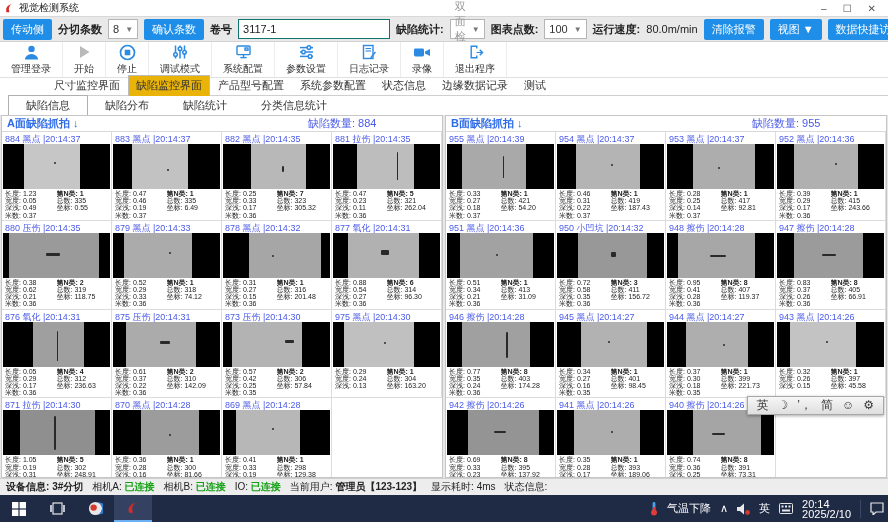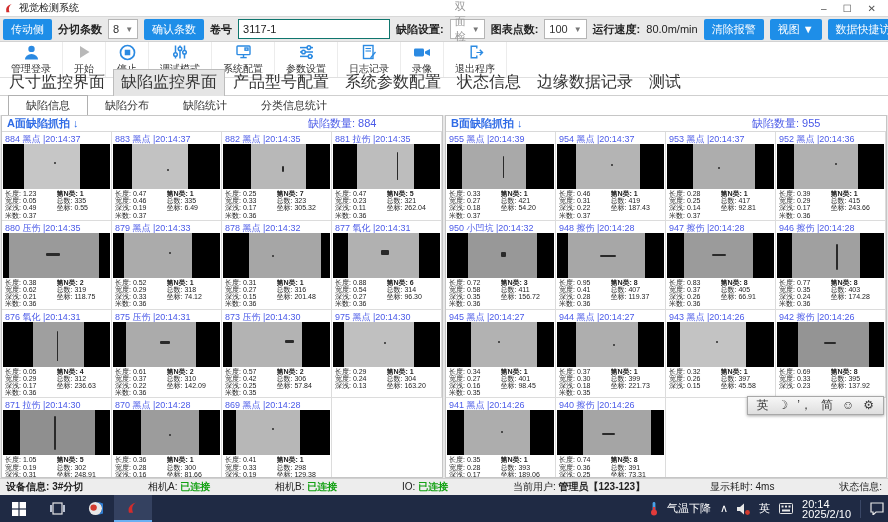--- a/index.html
+++ b/index.html
@@ -24,23 +24,23 @@
   .tinput { background:#fff; border:1px solid #0f766e; height:20px; padding:0 4px; font-size:11px; font-family:inherit; color:#222; }
   .speedval { color:#222; white-space:nowrap; }
 
   
   .ribbon { height:36px; background:#fff; border-bottom:1px solid #e0e0e0; display:flex; align-items:stretch; flex:0 0 auto; }
   .ribbon-item { display:flex; flex-direction:column; align-items:center; justify-content:center; padding:0 11px; border-right:1px solid #ececec; cursor:pointer; }
   .ribbon-item .ric { height:17px; display:flex; align-items:center; }
   .ribbon-item .rlb { font-size:10px; color:#333; margin-top:1px; white-space:nowrap; }
 
   
-  .maintabs { height:18px; background:#fff; border-bottom:1px solid #cfcfcf; display:flex; align-items:flex-end; padding-left:1px; font-size:16px; flex:0 0 auto; }
+  .maintabs { height:18px; background:#fff; border-bottom:1px solid #cfcfcf; display:flex; align-items:flex-end; padding-left:1px; font-size:11px; flex:0 0 auto;margin-left:45px; }
   .mtab { padding:2px 7px 2px; color:#333; border:1px solid transparent; border-bottom:none; cursor:pointer; white-space:nowrap; }
-  .mtab.active { border-color:#bcbcbc; background:#e5e5e5; margin-bottom:-1px; padding-bottom:3px; }
+  .mtab.active { border-color:#bcbcbc; background:#eab308; margin-bottom:-1px; padding-bottom:3px; }
 
   
   .subtabs { height:19px; background:#fff; display:flex; align-items:center; padding-left:8px; font-size:11px; flex:0 0 auto; }
   .stab { padding:2px 17px; color:#333; cursor:pointer; white-space:nowrap; }
   .stab.active { border:1px solid #b0b0b0; }
 
   
   .panels { flex:1 1 auto; display:flex; background:#e8e8e8; overflow:hidden; gap:2px; padding:0 1px; }
   .panel { flex:1; background:#fff; border:1px solid #c6c6c6; display:flex; flex-direction:column; overflow:hidden; }
   .panel-head { height:16px; flex:0 0 auto; display:flex; align-items:center; font-size:11px; border-bottom:1px solid #d9d9d9; padding:0 5px; }
@@ -57,21 +57,21 @@
   .ci-left { width:50%; }
   .ci-right { width:50%; }
   .ci-right .b { font-weight:bold; }
   .ci-line { white-space:nowrap; overflow:hidden; }
 
   
   .ime { position:absolute; right:4px; top:396px; height:19px; background:linear-gradient(#f7f7f7,#dedede); border:1px solid #a8a8a8; box-shadow:0 1px 3px rgba(0,0,0,.35); display:flex; align-items:center; gap:9px; padding:0 9px; font-size:12px; color:#3a3a3a; z-index:5; }
   .ime .ime-item { cursor:pointer; line-height:17px; }
 
   
-  .statusbar { height:17px; flex:0 0 auto; background:#ededed; border-top:1px solid #d0d0d0; display:flex; align-items:center; gap:9px; font-size:10px; color:#222; padding:0 6px; white-space:nowrap;justify-content:space-between; }
+  .statusbar { height:17px; flex:0 0 auto; background:#ededed; border-top:1px solid #d0d0d0; display:flex; align-items:center; gap:9px; font-size:10px; color:#222; padding:0 6px; white-space:nowrap; }
   .sb-b { font-weight:bold; }
   .sb-green { color:#13a113; font-weight:bold; }
 
   
   .taskbar { height:27px; flex:0 0 auto; background:#1f2a44; display:flex; align-items:center; color:#fff; }
   .tb-btn { width:38px; height:27px; display:flex; align-items:center; justify-content:center; cursor:pointer; }
   .tb-btn.active-app { background:#344160; border-bottom:2px solid #6ab0f3; }
   .tray { margin-left:auto; display:flex; align-items:center; gap:9px; padding-right:4px; font-size:11px; }
   .tray .titem { cursor:pointer; display:flex; align-items:center; }
   .tb-time { font-size:11px; line-height:10px; text-align:left; }
@@ -98,21 +98,21 @@
   <div class="toolbar1">
     <button class="btn-blue">传动侧</button>
     <span class="lbl">分切条数</span>
     <div class="sel" style="width:62px">
         <span>8</span>
         <span class="arr">▼</span>
       </div>
     <button class="btn-blue">确认条数</button>
     <span class="lbl">卷号</span>
     <input class="tinput" style="width: 160px;" value="3117-1">
-    <span class="lbl">缺陷设置:</span>
+    <span class="lbl">缺陷统计:</span>
     <div class="sel dim" style="width:68px">
         <span>双面检测</span>
         <span class="arr">▼</span>
       </div>
     <span class="lbl">图表点数:</span>
     <div class="sel" style="width:46px">
         <span>100</span>
         <span class="arr">▼</span>
       </div>
     <span class="lbl">运行速度:</span>
@@ -622,20 +622,40 @@
                 <div class="ci-line">米数: 0.36</div>
               </div>
               <div class="ci-right">
                 <div class="ci-line b">第N类: 1</div>
                 <div class="ci-line">总数: 415</div>
                 <div class="ci-line">坐标: 243.66</div>
               </div>
             </div>
           </div>
           <div class="cell">
+            <div class="cell-title">951  黑点 |20:14:36</div>
+            <div class="thumb">
+              <div class="mid" style="left: 12%; right: 20%; background: rgb(162, 162, 162);"></div>
+              <div class="speck" style="left: 46%; top: 48%; width: 2px; height: 2px;"></div>
+            </div>
+            <div class="cell-info">
+              <div class="ci-left">
+                <div class="ci-line">长度: 0.51</div>
+                <div class="ci-line">宽度: 0.34</div>
+                <div class="ci-line">深浅: 0.21</div>
+                <div class="ci-line">米数: 0.36</div>
+              </div>
+              <div class="ci-right">
+                <div class="ci-line b">第N类: 1</div>
+                <div class="ci-line">总数: 413</div>
+                <div class="ci-line">坐标: 31.09</div>
+              </div>
+            </div>
+          </div>
+          <div class="cell">
             <div class="cell-title">950  小凹坑 |20:14:32</div>
             <div class="thumb">
               <div class="mid" style="left: 20%; right: 16%; background: rgb(152, 152, 152);"></div>
               <div class="speck" style="left: 50%; top: 42%; width: 5px; height: 5px;"></div>
             </div>
             <div class="cell-info">
               <div class="ci-left">
                 <div class="ci-line">长度: 0.72</div>
                 <div class="ci-line">宽度: 0.58</div>
                 <div class="ci-line">深浅: 0.35</div>

